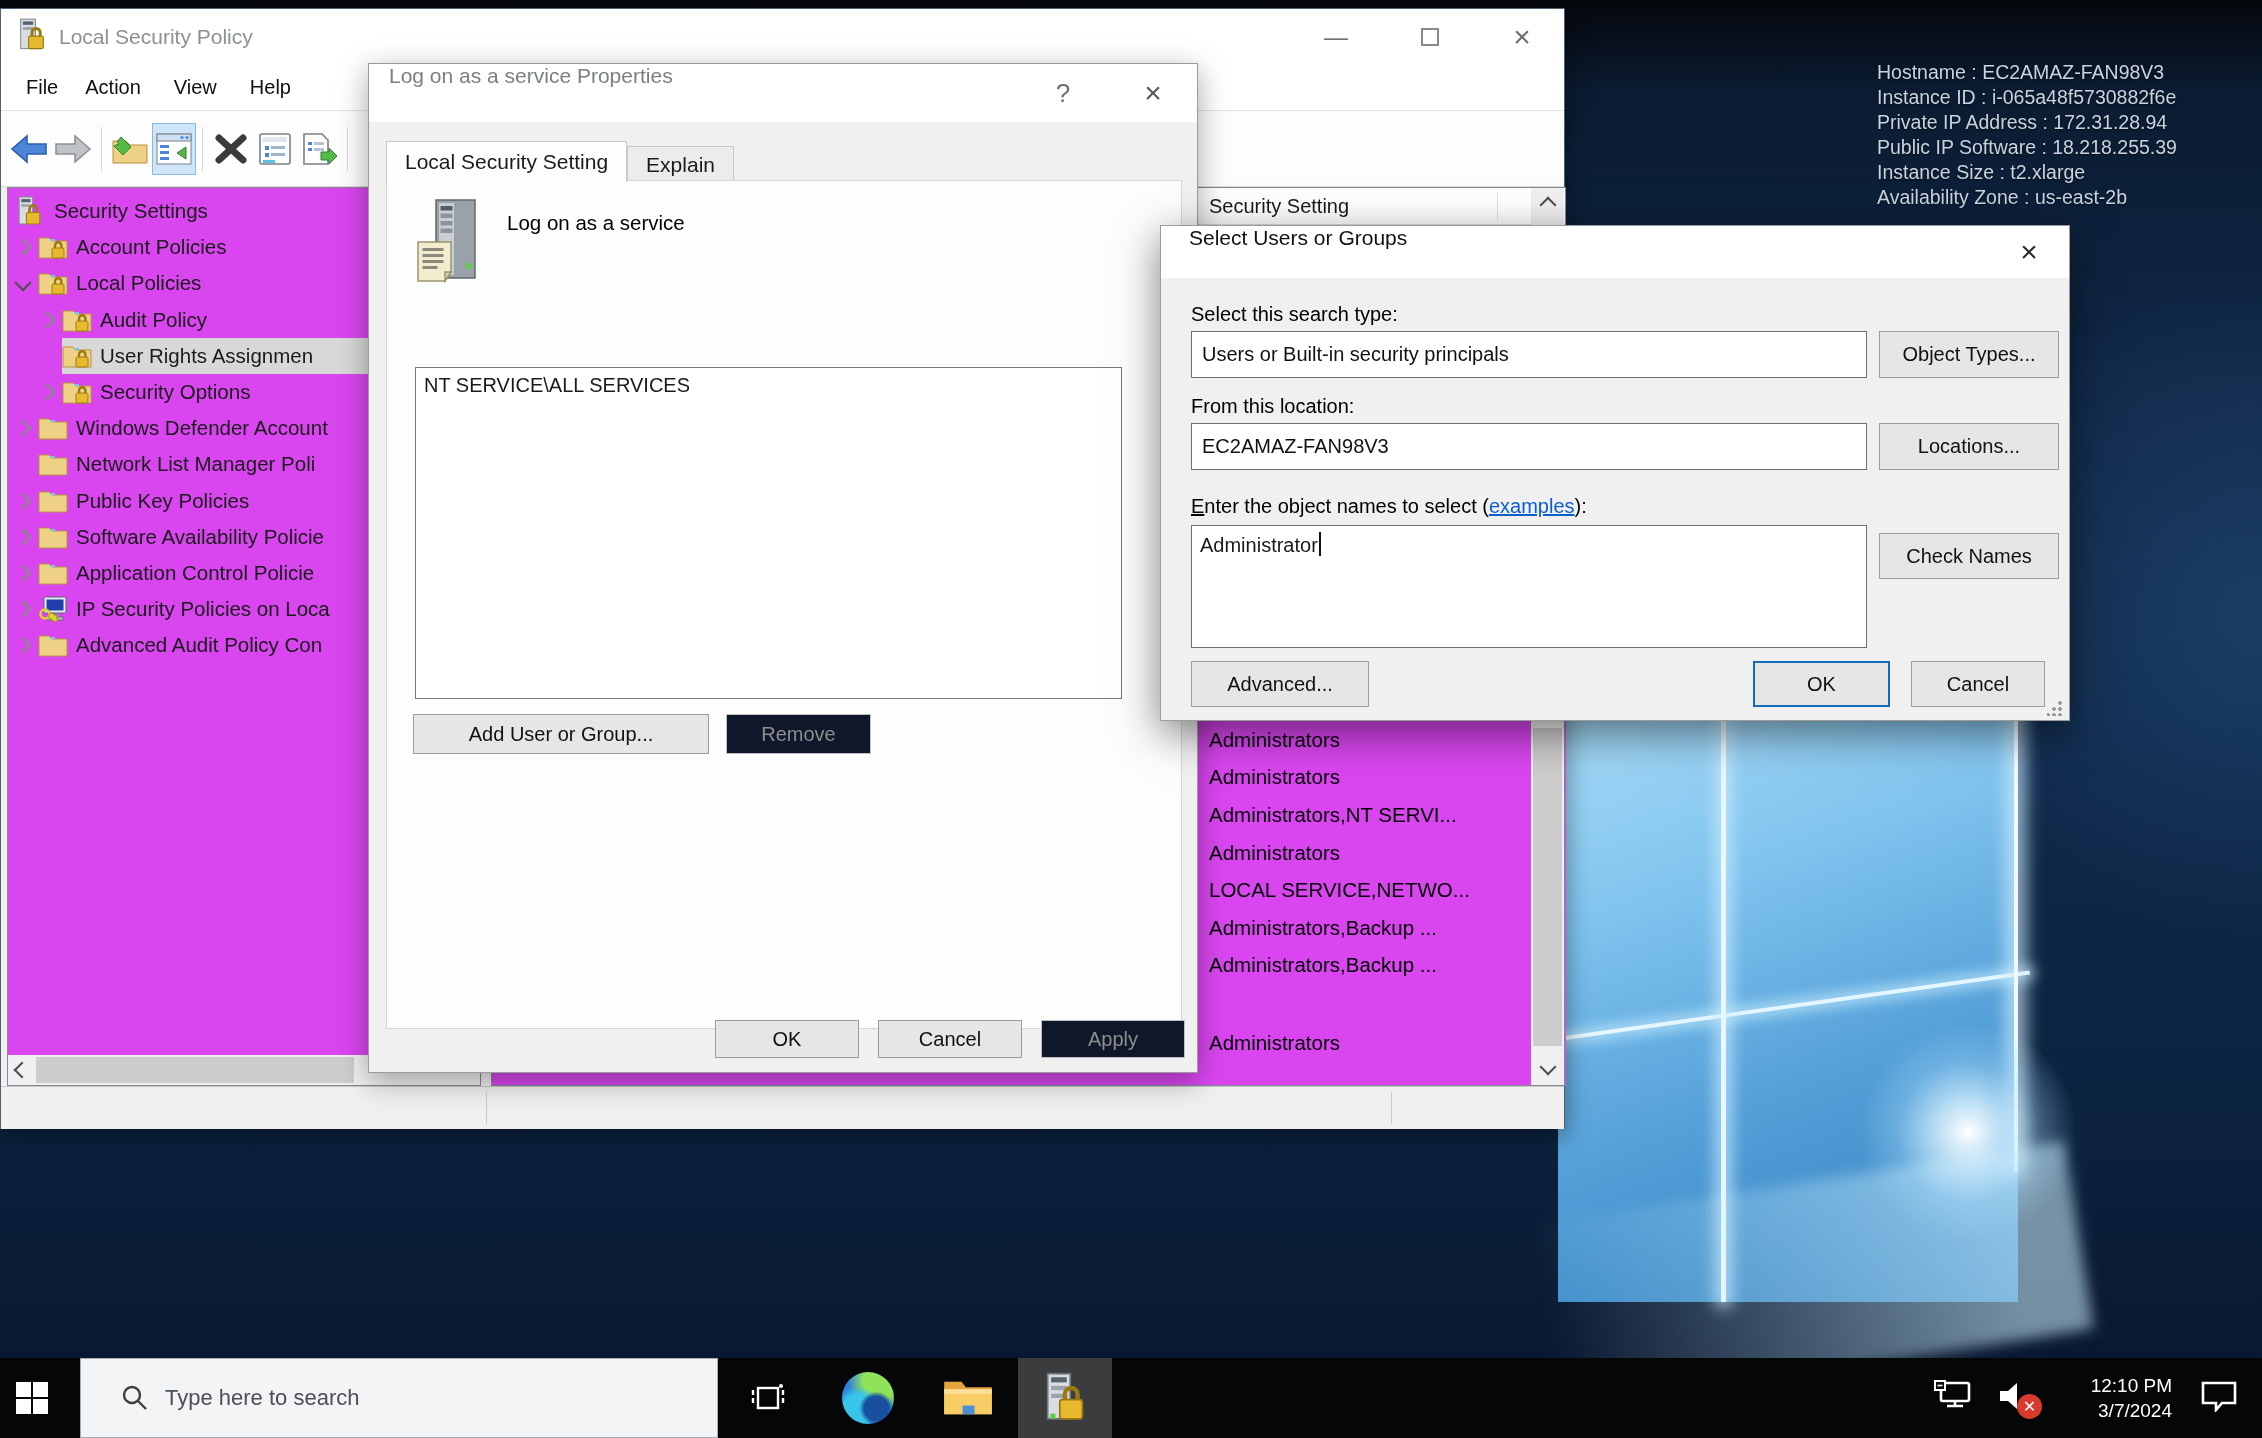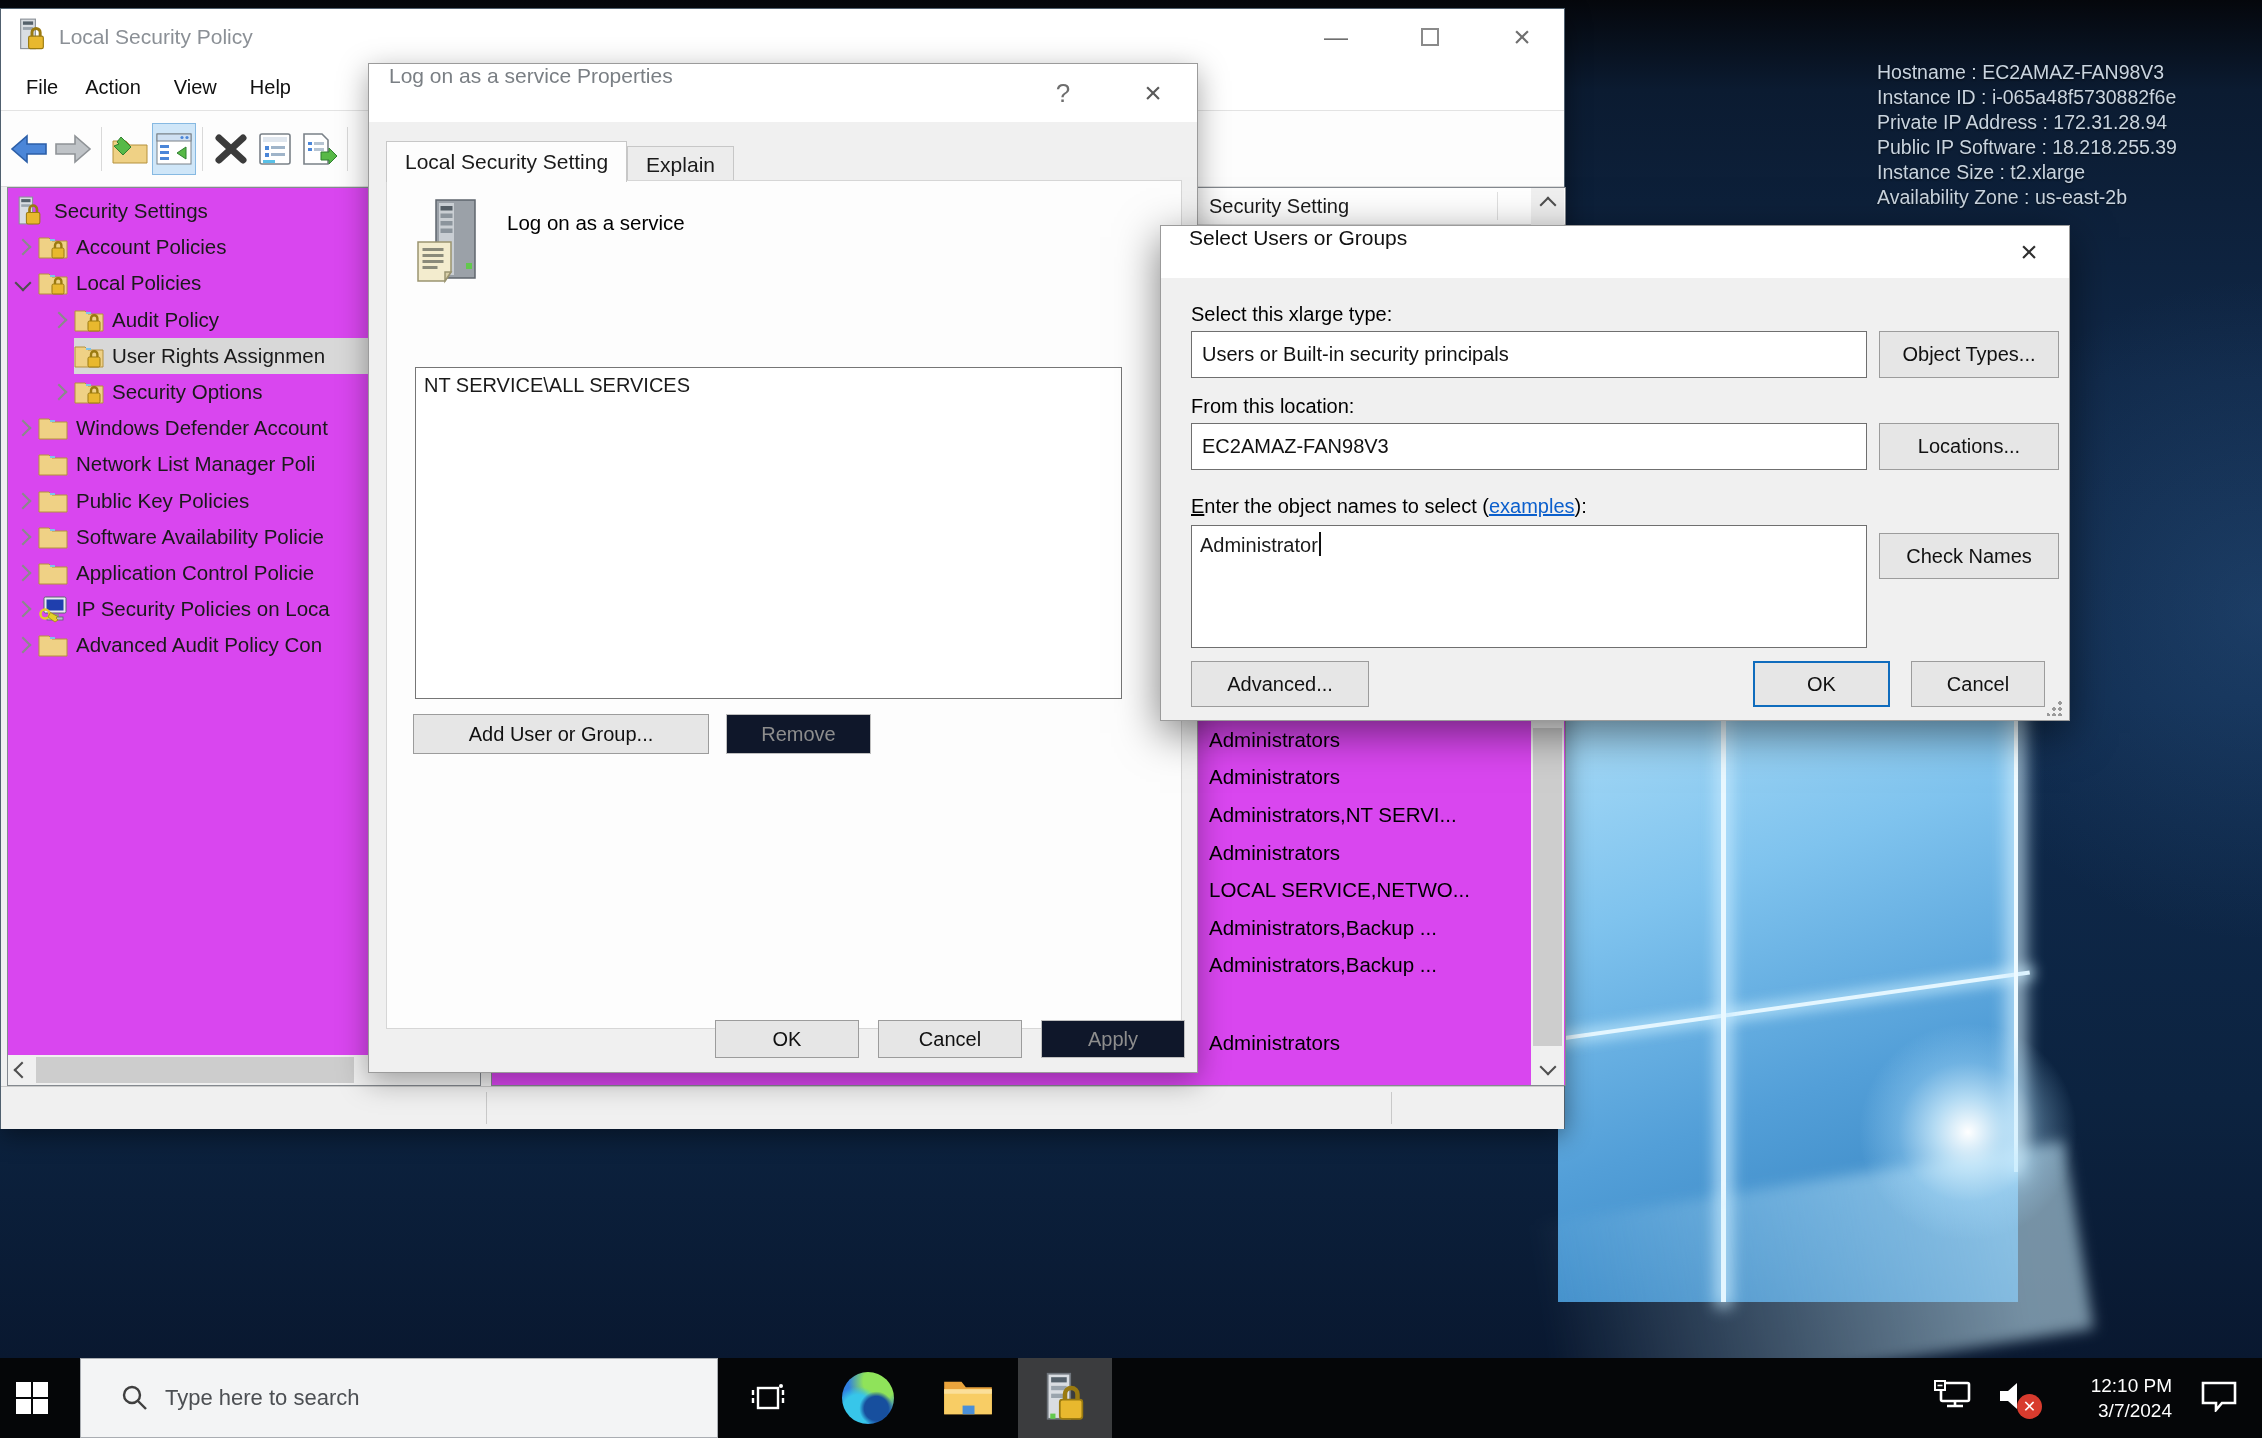--- a/index.html
+++ b/index.html
@@ -55,21 +55,21 @@
   .tbtn.hl{background:#cfe6f8;border:1px solid #86b9e2}
   .tsep{width:1px;height:44px;background:#d9d9d9;margin:0 6px}
   .content{position:absolute;left:0;top:178px;right:0;height:899px;background:#f0f0f0}
   .pane{position:absolute;top:0;background:#d946ef;border:1px solid #84898f}
   
   .tree-pane{left:6px;width:474px;height:899px;overflow:hidden}
   .trow{height:36.2px;display:flex;align-items:center;font-size:20.5px;white-space:nowrap}
   .trow .chevslot{width:30px;display:flex;justify-content:center;flex:none}
   .ticon{width:34px;flex:none;display:flex;align-items:center}
   .tlabel{margin-left:4px}
-  .lvl1{}.lvl2{padding-left:36px}.lvl0{padding-left:8px}
+  .lvl1{}.lvl2{padding-left:24px}.lvl0{padding-left:8px}
   .hlbox{display:flex;align-items:center;background:#d8d8d8;flex:1;height:100%}
   .hscroll{position:absolute;left:0;right:0;bottom:0;height:30px;background:#f0f0f0;display:flex;align-items:center}
   .hthumb{position:absolute;left:28px;width:318px;top:2px;bottom:2px;background:#cdcdcd}
   .harrow{width:28px;height:100%;display:flex;align-items:center;justify-content:center;background:#f0f0f0;z-index:2}
   
   .list-pane{left:490px;width:1075px;height:899px;overflow:hidden}
   .lheader{position:absolute;left:0;top:0;right:0;height:37px;background:#fff;border-bottom:1px solid #dcdcdc;
     font-size:20px;display:flex;align-items:center}
   .lheader .htext{position:absolute;left:717px}
   .hdiv{position:absolute;left:1005px;top:4px;bottom:4px;width:1px;background:#e0e0e0}
@@ -528,21 +528,21 @@
   </div>
 
   <div class="abs dialog select">
     <div class="dtitle">
       <span class="t">Select Users or Groups</span>
     </div>
     <div class="dctl" style="left:836px;font-size:30px">
       <span>×</span>
     </div>
 
-    <span class="slabel" style="top:77px">Select this xlarge type:</span>
+    <span class="slabel" style="top:77px">Select this search type:</span>
     <div class="field f1">
       <span>Users or Built-in security principals</span>
     </div>
     <div class="btn b-objtypes">Object Types...</div>
 
     <span class="slabel" style="top:169px">From this location:</span>
     <div class="field f2">
       <span>EC2AMAZ-FAN98V3</span>
     </div>
     <div class="btn b-locations">Locations...</div>

